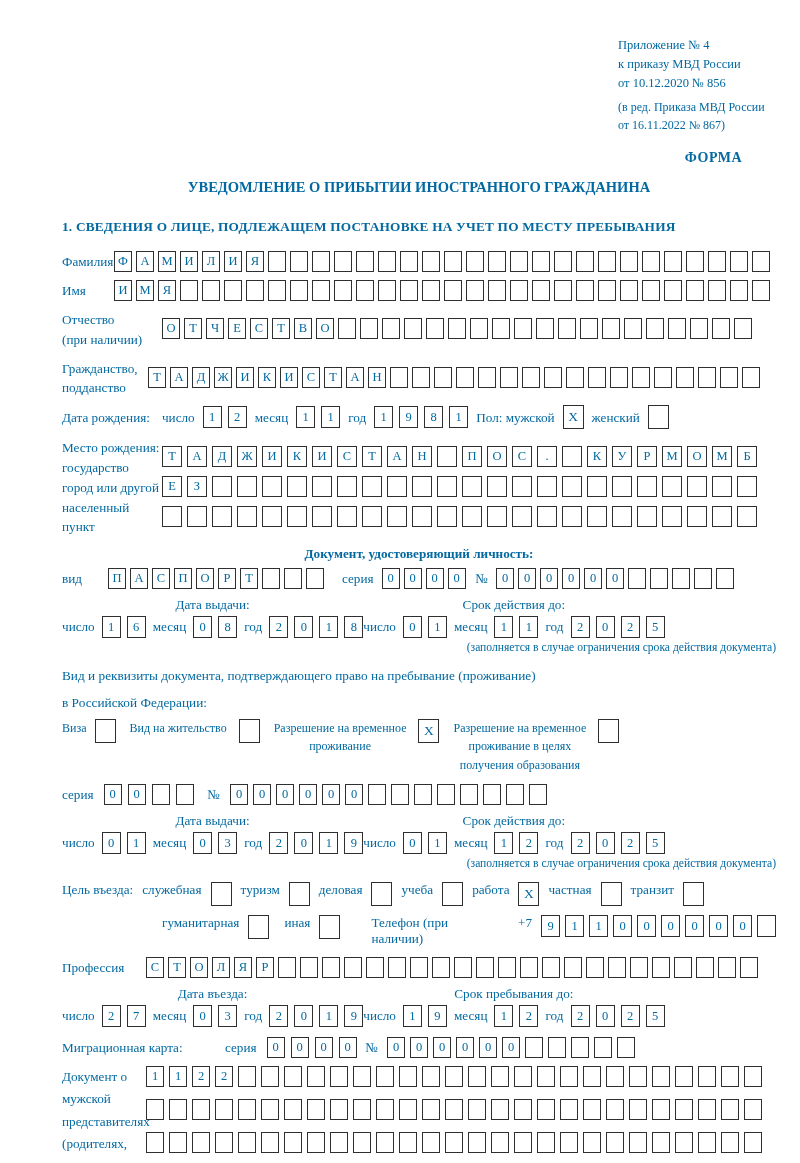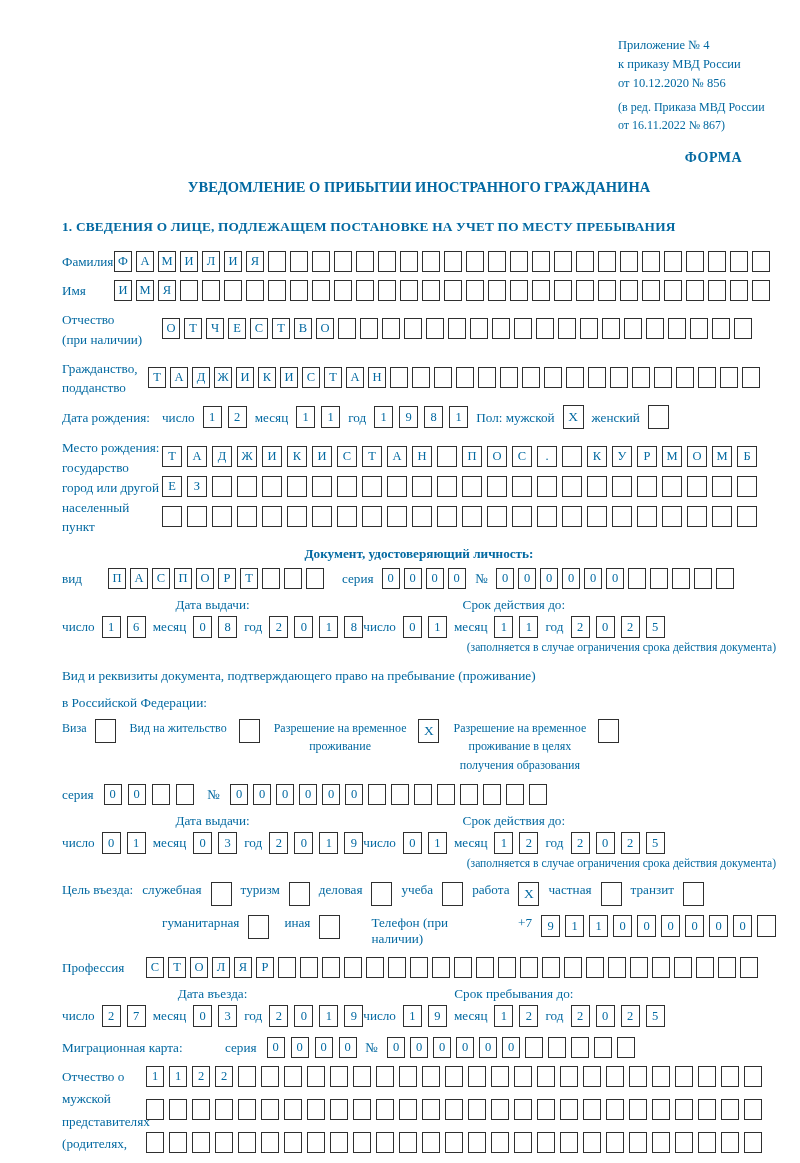--- a/index.html
+++ b/index.html
@@ -665,21 +665,21 @@
         <span class="cell"></span>
         <span class="cell"></span>
         <span class="cell"></span>
         <span class="cell"></span>
         <span class="cell"></span>
       </span>
   </div>
 
   <div class="reps">
     <span class="replabel">
-      <span style="display:block">Отчество о</span>
+      <span style="display:block">Документ о</span>
       <span style="display:block">мужской</span>
       <span style="display:block">представителях</span>
       <span style="display:block">(родителях,</span>
 
     </span>
     <span class="repsright">
       <span class="cells" style="gap:5px">
           <span class="cell">1</span>
           <span class="cell">1</span>
           <span class="cell">2</span>

